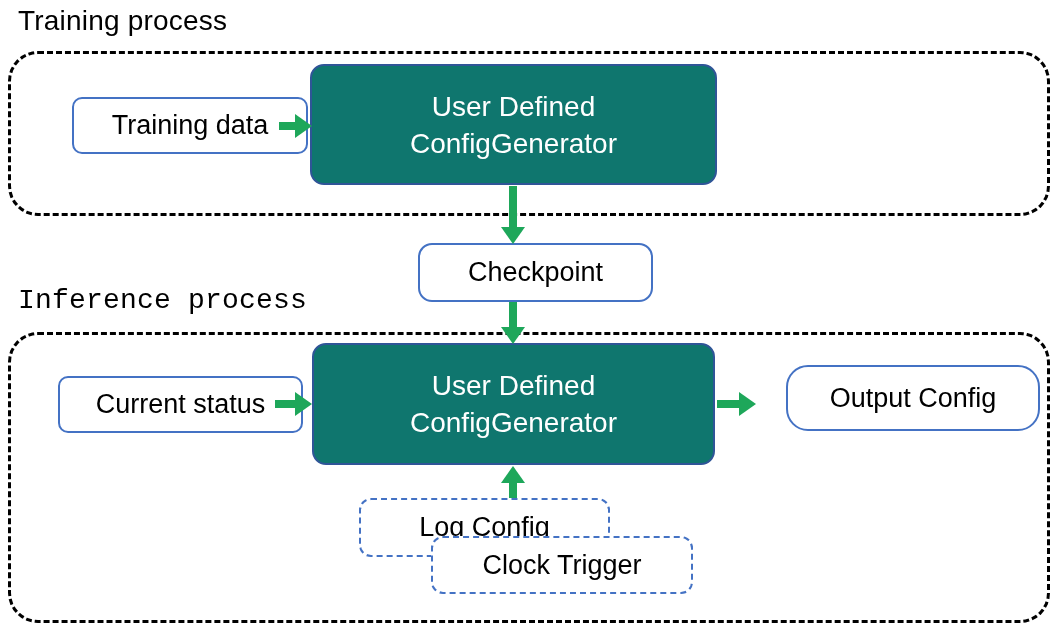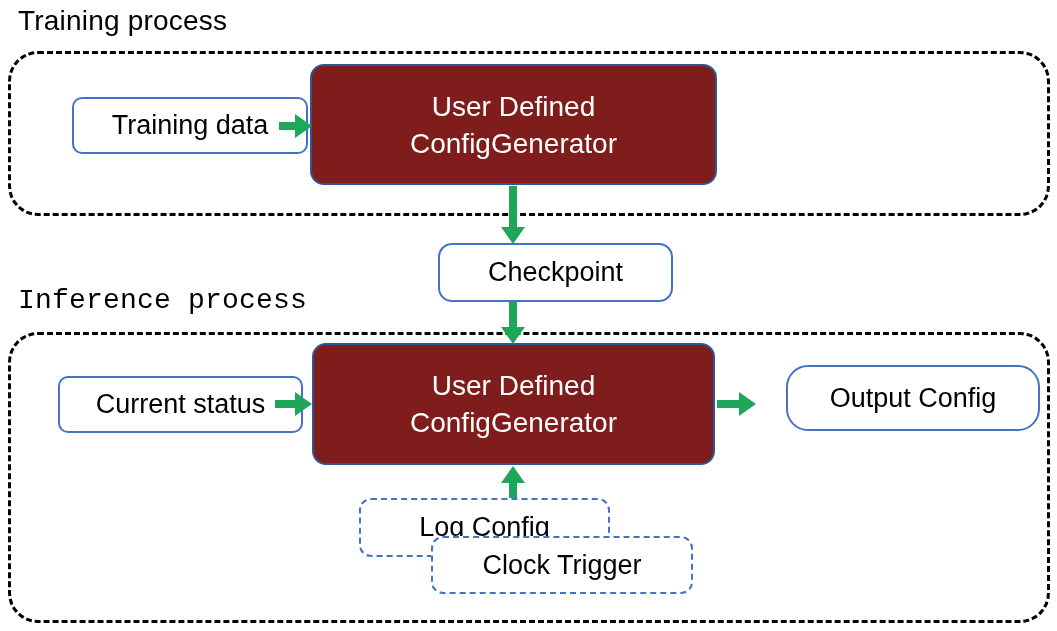--- a/index.html
+++ b/index.html
@@ -38,21 +38,21 @@
     display: flex;
     align-items: center;
     justify-content: center;
     font-size: 27px;
     color: #000000;
     white-space: nowrap;
     margin-left: 30px;
   }
   .generator-box {
     position: absolute;
-    background: #7f1d1d;
+    background: #0f766e;
     border: 2px solid #2F5597;
     border-radius: 14px;
     box-sizing: border-box;
     display: flex;
     flex-direction: column;
     align-items: center;
     justify-content: center;
     font-size: 28px;
     color: #ffffff;
     line-height: 37px;
@@ -113,21 +113,21 @@
   <div class="arrow-head right" style="left:295px; top:114px;"></div>
 
   <div class="generator-box" style="left:310px; top:64px; width:407px; height:121px;">
     <span>User Defined</span>
     <span>ConfigGenerator</span>
   </div>
 
   <div class="arrow-stem" style="left:509px; top:186px; width:8px; height:42px;"></div>
   <div class="arrow-head down" style="left:501px; top:227px;"></div>
 
-  <div class="label-box" style="left:408px; top:243px; width:235px; height:59px; border-radius:14px;">Checkpoint</div>
+  <div class="label-box" style="left:388px; top:243px; width:235px; height:59px; border-radius:14px;">Checkpoint</div>
 
   <div class="arrow-stem" style="left:509px; top:302px; width:8px; height:27px;"></div>
   <div class="arrow-head down" style="left:501px; top:327px;"></div>
 
   <div class="section-title" style="left:18px; top:285px;font-family:Liberation Mono, monospace;">Inference process</div>
 
   <div class="process-container" style="left:8px; top:332px; width:1042px; height:291px;"></div>
 
   <div class="label-box" style="left:28px; top:376px; width:245px; height:57px;">Current status</div>
 

